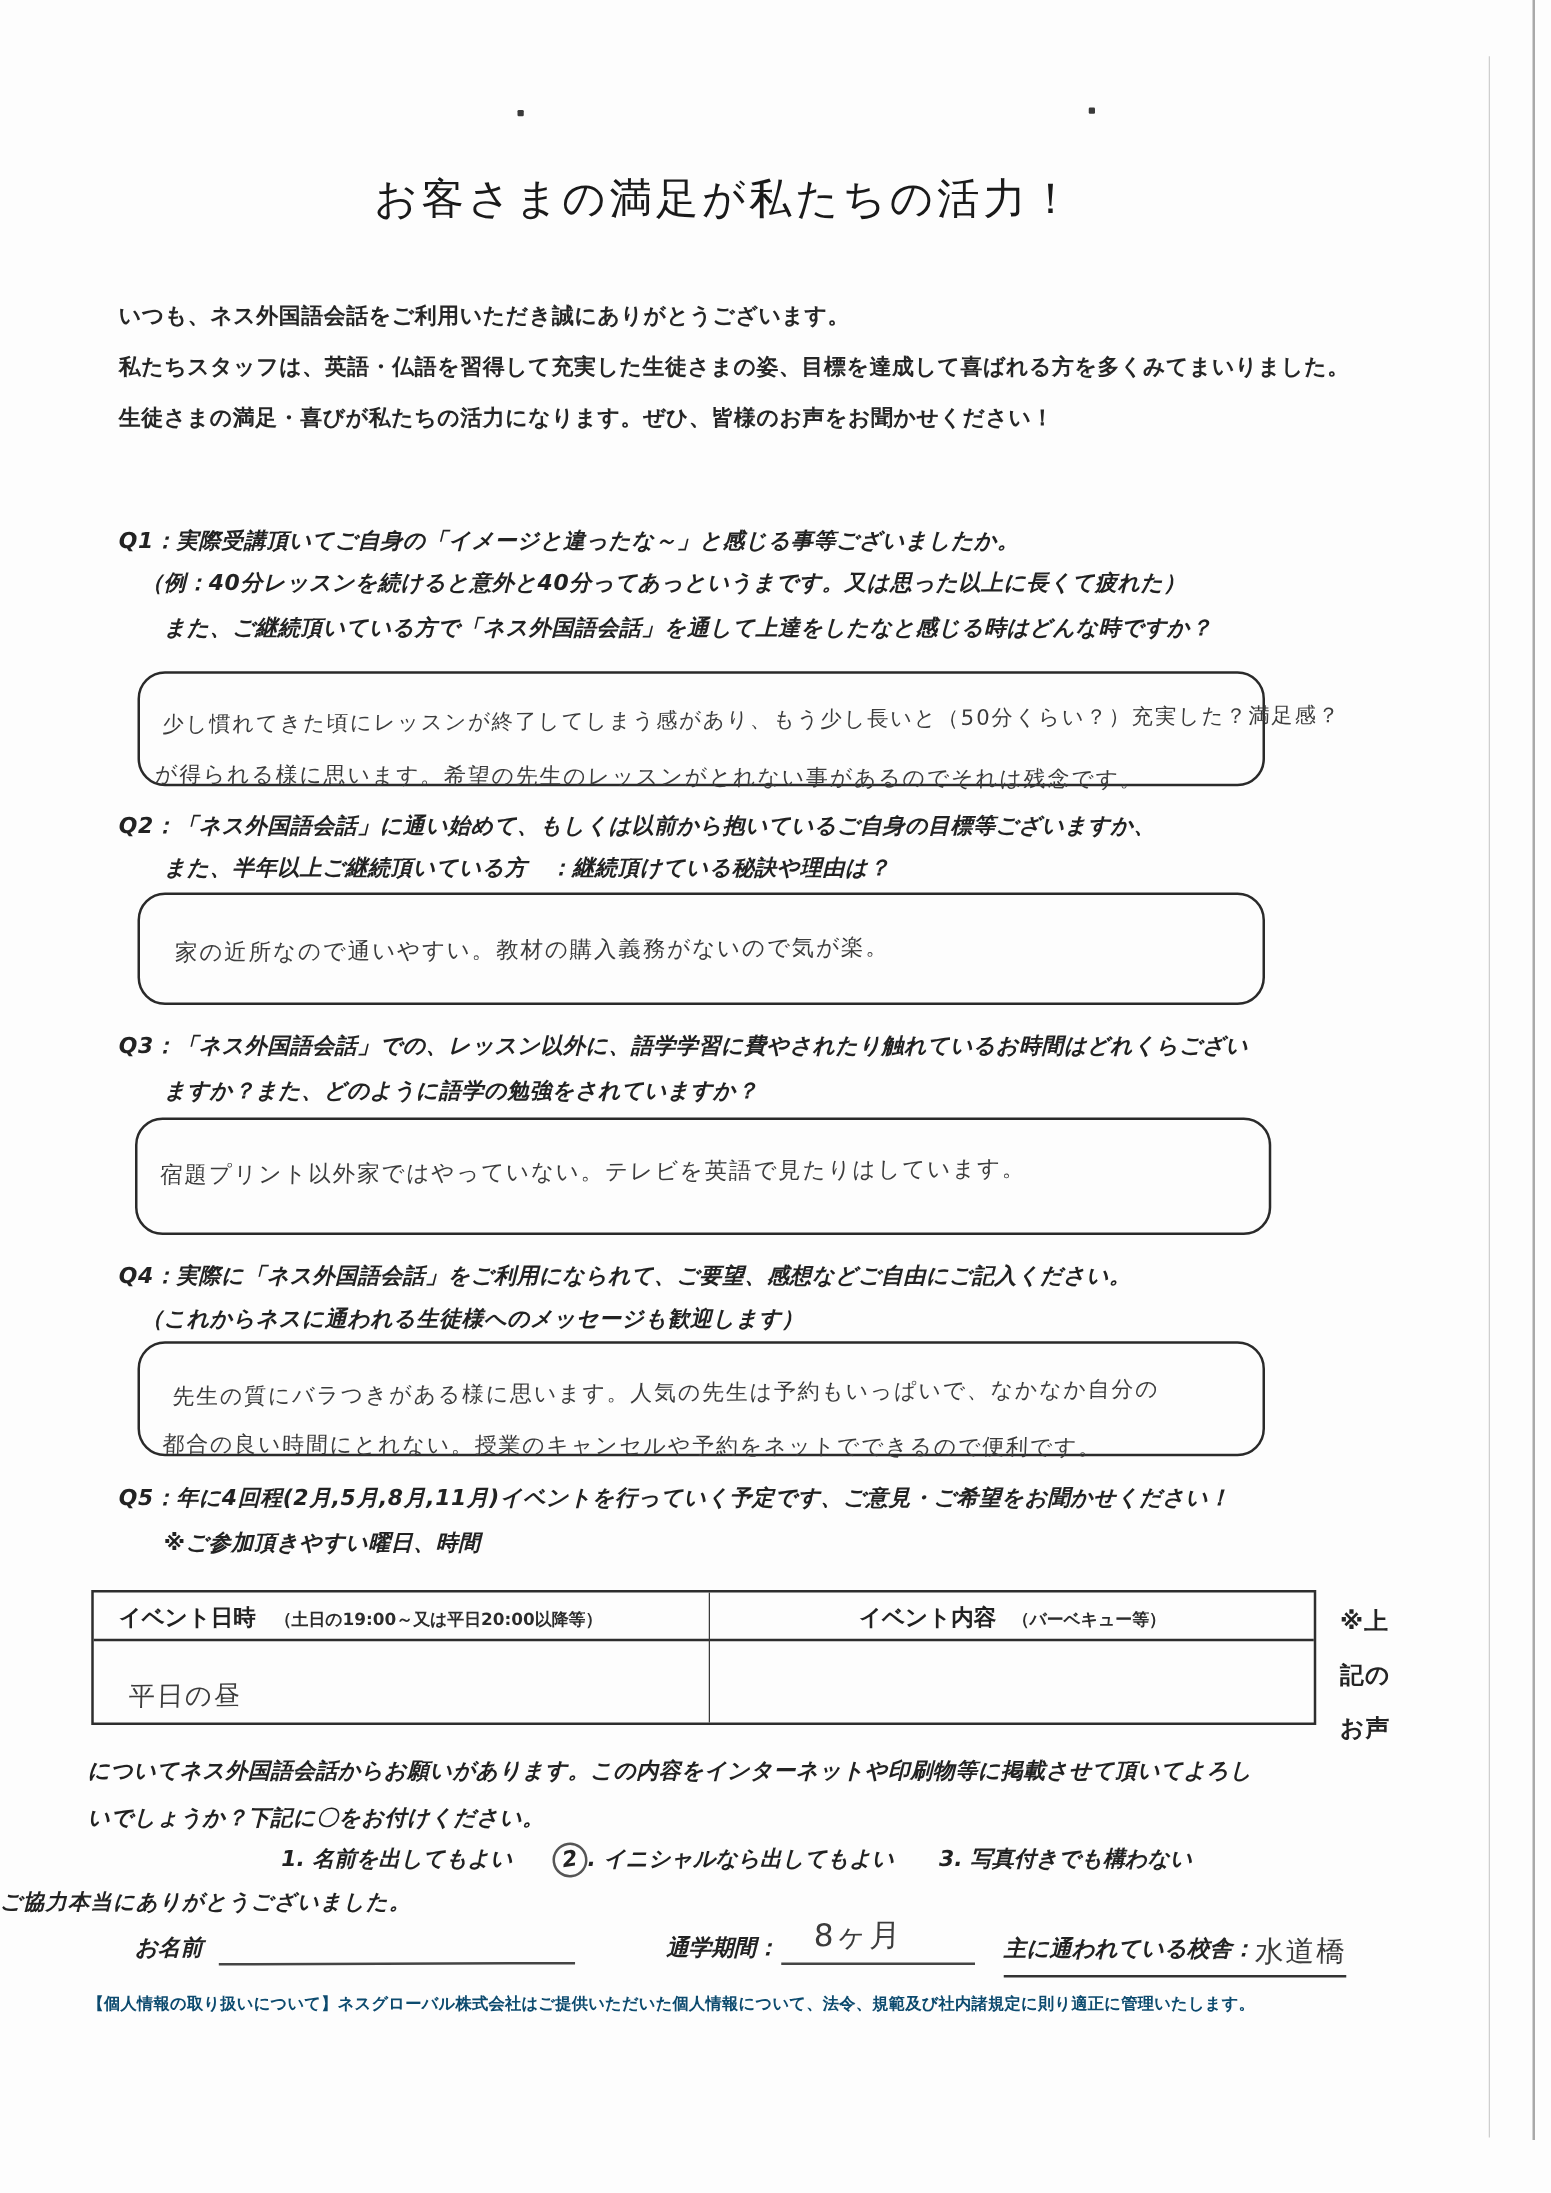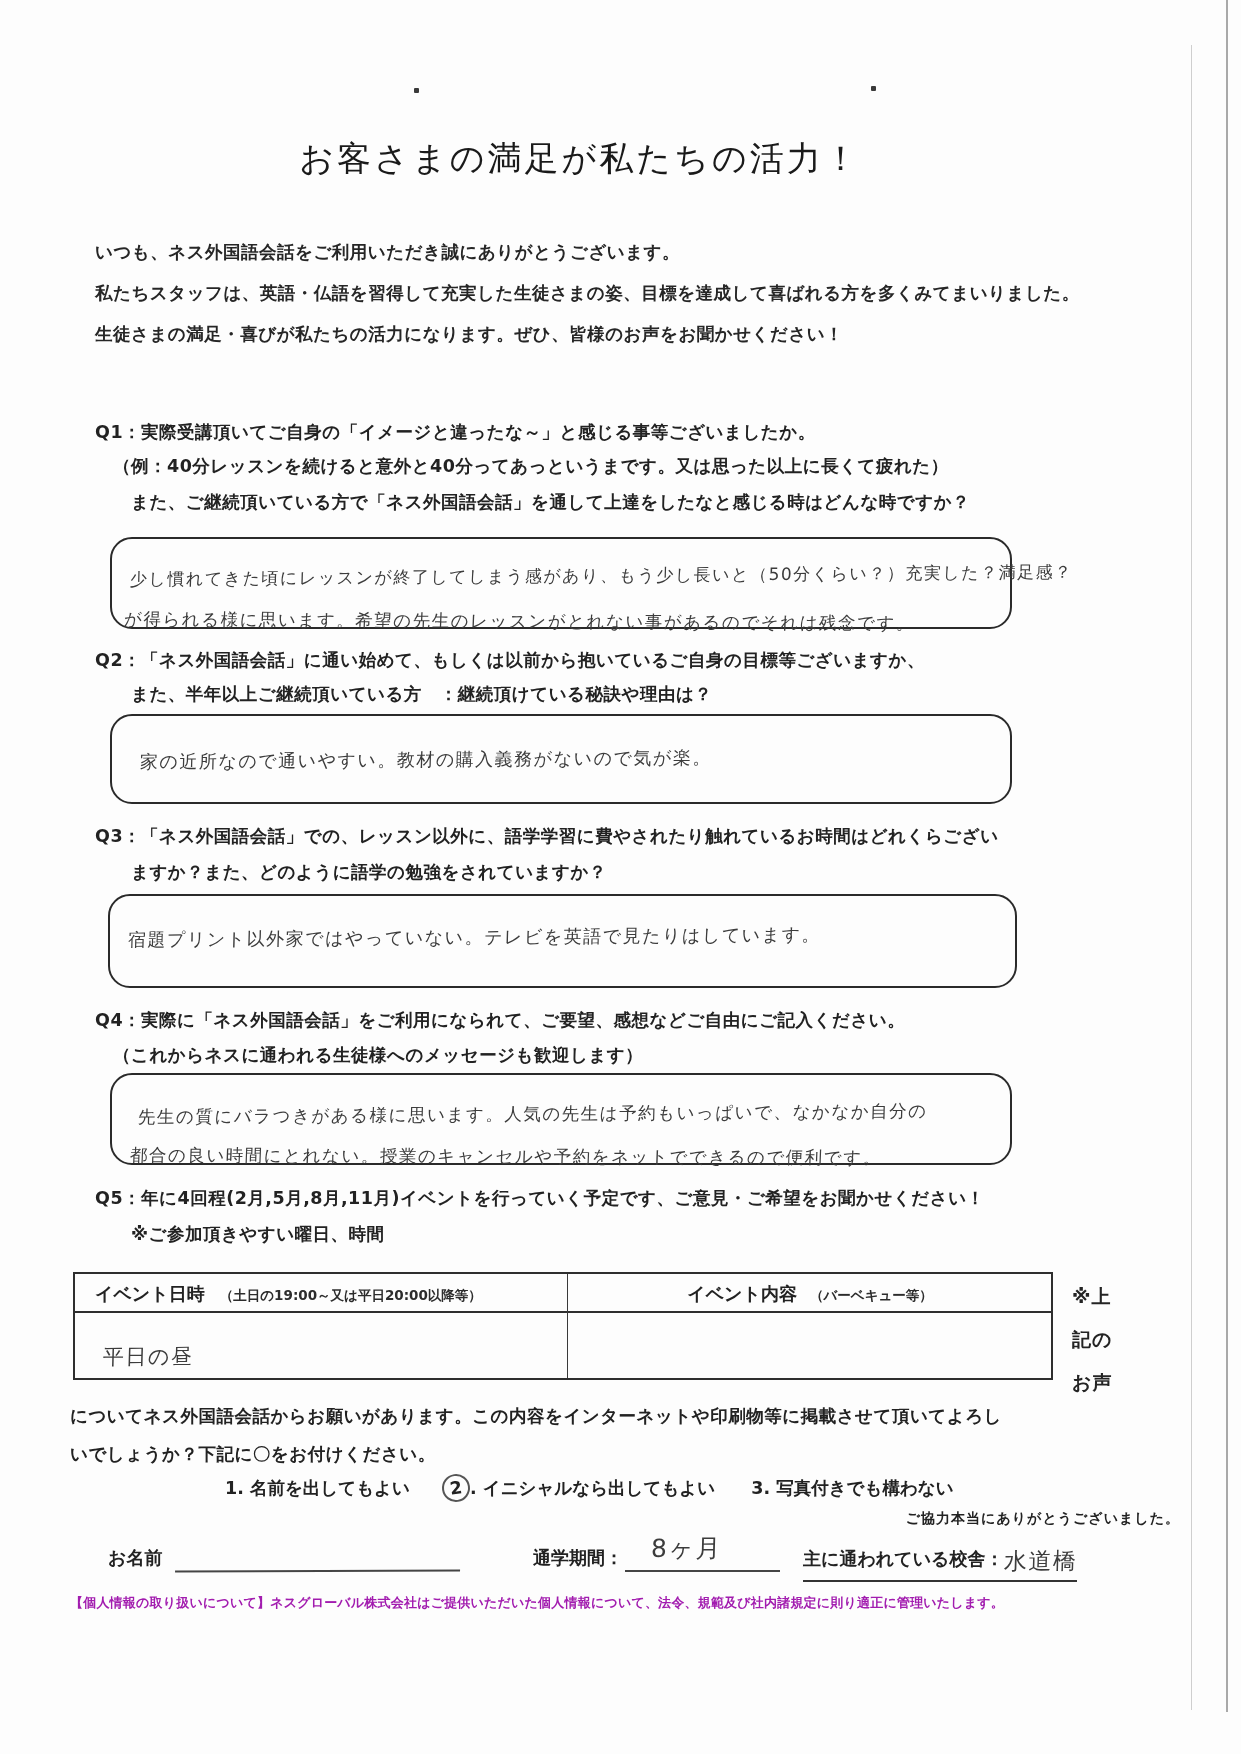--- a/index.html
+++ b/index.html
@@ -7,21 +7,21 @@
     width:1241px;height:1754px;
     background:#ffffff;
     font-family:"DejaVu Sans","Liberation Sans",sans-serif;
     color:#1f1f1f;
     position:relative;
     overflow:hidden;
   }
   .page{position:absolute;inset:0;background:#fdfdfd;}
   .abs{position:absolute;margin:0;}
   
-  .print{font-weight:bold;color:#222;}
+  .print{font-weight:bold;color:#222;font-style:italic;}
   .title{
     width:1160px;left:0;top:136px;
     text-align:center;
     font-size:34px;font-weight:normal;letter-spacing:3px;color:#1a1a1a;
   }
   .intro p{margin:0 0 17px 0;font-size:17.5px;font-weight:bold;color:#262626;letter-spacing:0.5px;}
   .qhead{font-size:17.5px;letter-spacing:0.5px;}
   .qsub{font-size:17.5px;letter-spacing:0.5px;}
   
   .answer-box{
@@ -53,21 +53,21 @@
   .circled{
     display:inline-block;
     border:2px solid #555;
     border-radius:50%;
     width:24px;height:24px;line-height:24px;
     text-align:center;
     transform:rotate(-8deg);
   }
   .blank-line{border-bottom:2px solid #454545;}
   .underlined{border-bottom:2px solid #333;padding-bottom:3px;}
-  .privacy{font-size:13px;font-weight:bold;color:#a21caf;letter-spacing:0.2px;}
+  .privacy{font-size:13px;font-weight:bold;color:#0c4a6e;letter-spacing:0.2px;}
   .scan-line{position:absolute;width:0;}
   .scan-line.faint{left:1191px;top:45px;height:1665px;border-left:1.5px solid #cfcfcf;}
   .scan-line.dark{left:1226px;top:0;height:1712px;border-left:2px solid #a9a9a9;}
   .speck{position:absolute;width:5px;height:5px;background:#3a3a3a;border-radius:1px;}
 </style>
 </head>
 <body>
 
 <div class="page">
 
@@ -137,21 +137,21 @@
 
   <p class="abs print qhead" style="left:70px;top:1404px;">についてネス外国語会話からお願いがあります。この内容をインターネットや印刷物等に掲載させて頂いてよろし</p>
   <p class="abs print qhead" style="left:70px;top:1442px;">いでしょうか？下記に〇をお付けください。</p>
 
   <div class="abs print" style="left:225px;top:1474px;font-size:17.5px;">
     <span>1. 名前を出してもよい</span>
     <span style="margin-left:26px;"><span class="circled">2</span><span>. イニシャルなら出してもよい</span></span>
     <span style="margin-left:30px;">3. 写真付きでも構わない</span>
   </div>
 
-  <p class="abs print" style="left:0;top:1510px;width:1180px;text-align:right;font-size:14px;letter-spacing:1px;">ご協力本当にありがとうございました。</p>
+  <p class="abs print" style="left:0;top:1510px;width:1180px;text-align:left;font-size:17px;letter-spacing:1px;">ご協力本当にありがとうございました。</p>
 
   <div class="abs" style="left:13px;top:1542px;width:1134px;height:40px;">
     <span class="print" style="position:absolute;left:95px;top:4px;font-size:18px;">お名前</span>
     <span class="blank-line" style="position:absolute;left:162px;top:2px;width:285px;height:26px;transform:rotate(-0.2deg);"></span>
 
     <span class="print" style="position:absolute;left:520px;top:4px;font-size:18px;">通学期間：</span>
     <span class="blank-line" style="position:absolute;left:612px;top:-6px;width:155px;height:34px;">
         <span class="hand" style="position:absolute;left:26px;top:-4px;font-size:25px;">8ヶ月</span>
       </span>
 

